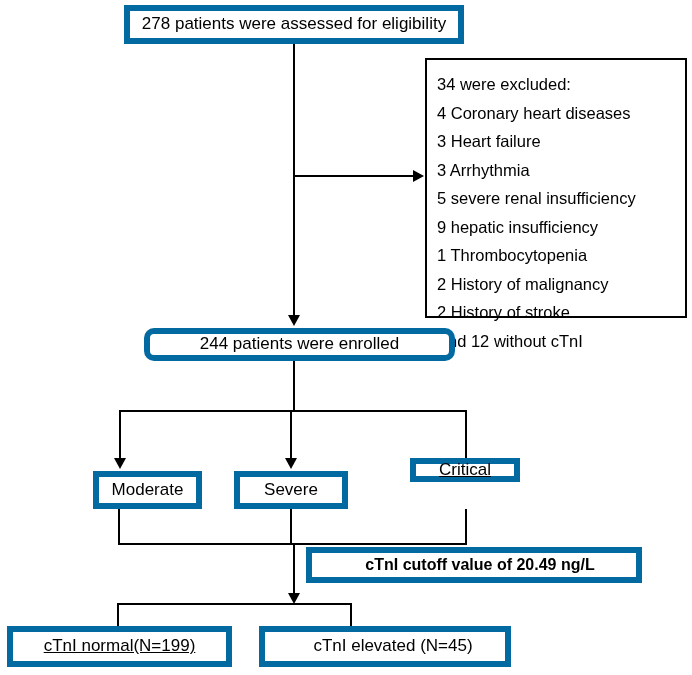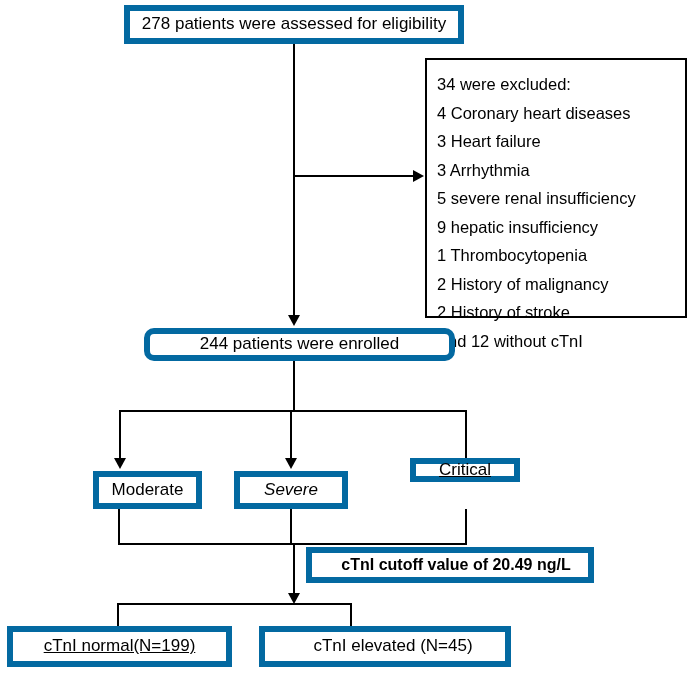--- a/index.html
+++ b/index.html
@@ -116,37 +116,37 @@
   <div class="vline" style="left:290px; top:410px; height:51px;"></div>
   <div class="arrow-down" style="left:285px; top:458px;"></div>
 
   <div class="vline" style="left:465px; top:410px; height:51px;"></div>
   <div class="arrow-down" style="left:460px; top:458px;"></div>
 
   <div class="box" style="left:65px; top:471px; width:109px; height:38px;margin-left:28px;">
     <span>Moderate</span>
   </div>
 
-  <div class="box" style="left:234px; top:471px; width:114px; height:38px;font-style:italic;">
+  <div class="box" style="left:234px; top:471px; width:114px; height:38px;">
     <span>Severe</span>
   </div>
 
   <div class="box" style="left:410px; top:458px; width:110px; height:24px;text-decoration:underline;">
     <span>Critical</span>
   </div>
 
   <div class="vline" style="left:118px; top:509px; height:35px;"></div>
   <div class="vline" style="left:290px; top:509px; height:35px;"></div>
   <div class="vline" style="left:465px; top:509px; height:35px;"></div>
   <div class="hline" style="left:118px; top:543px; width:349px;"></div>
 
   <div class="vline" style="left:293px; top:543px; height:58px;"></div>
   <div class="arrow-down" style="left:288px; top:593px;"></div>
 
-  <div class="box bold" style="left:306px; top:547px; width:288px; height:36px;padding-left:12px;">
+  <div class="box bold" style="left:306px; top:547px; width:336px; height:36px;padding-left:12px;">
     <span>cTnI cutoff value of 20.49 ng/L</span>
   </div>
 
   <div class="hline" style="left:117px; top:603px; width:235px;"></div>
   <div class="vline" style="left:117px; top:603px; height:24px;"></div>
   <div class="vline" style="left:350px; top:603px; height:24px;"></div>
 
   <div class="box" style="left:7px; top:626px; width:225px; height:41px;text-decoration:underline;">
     <span>cTnI normal(N=199)</span>
   </div>

